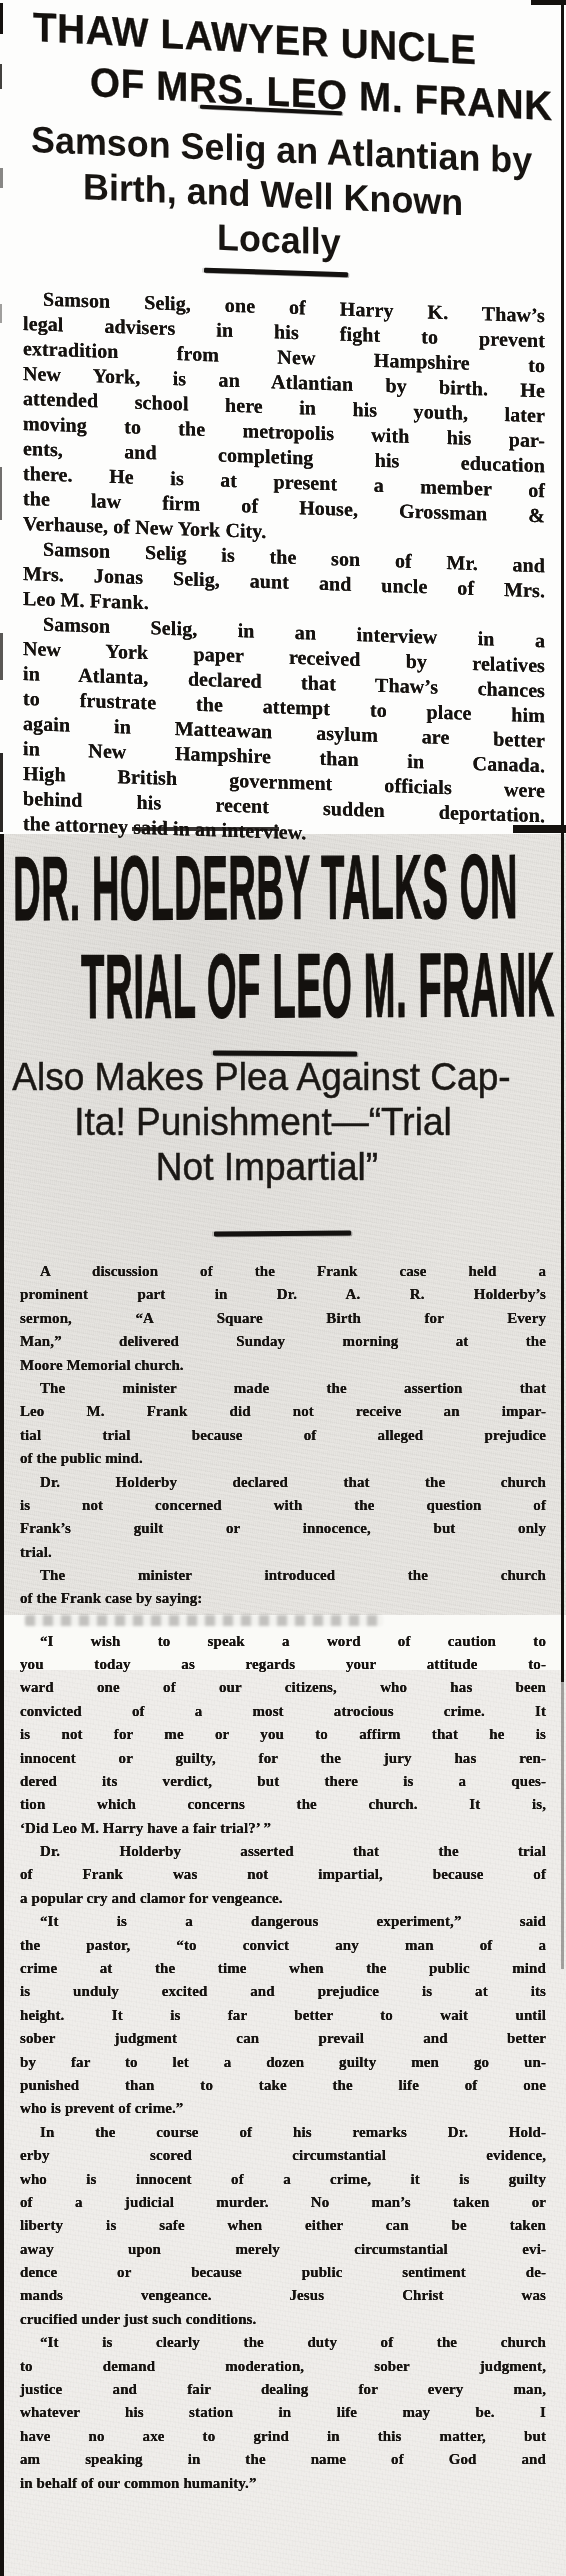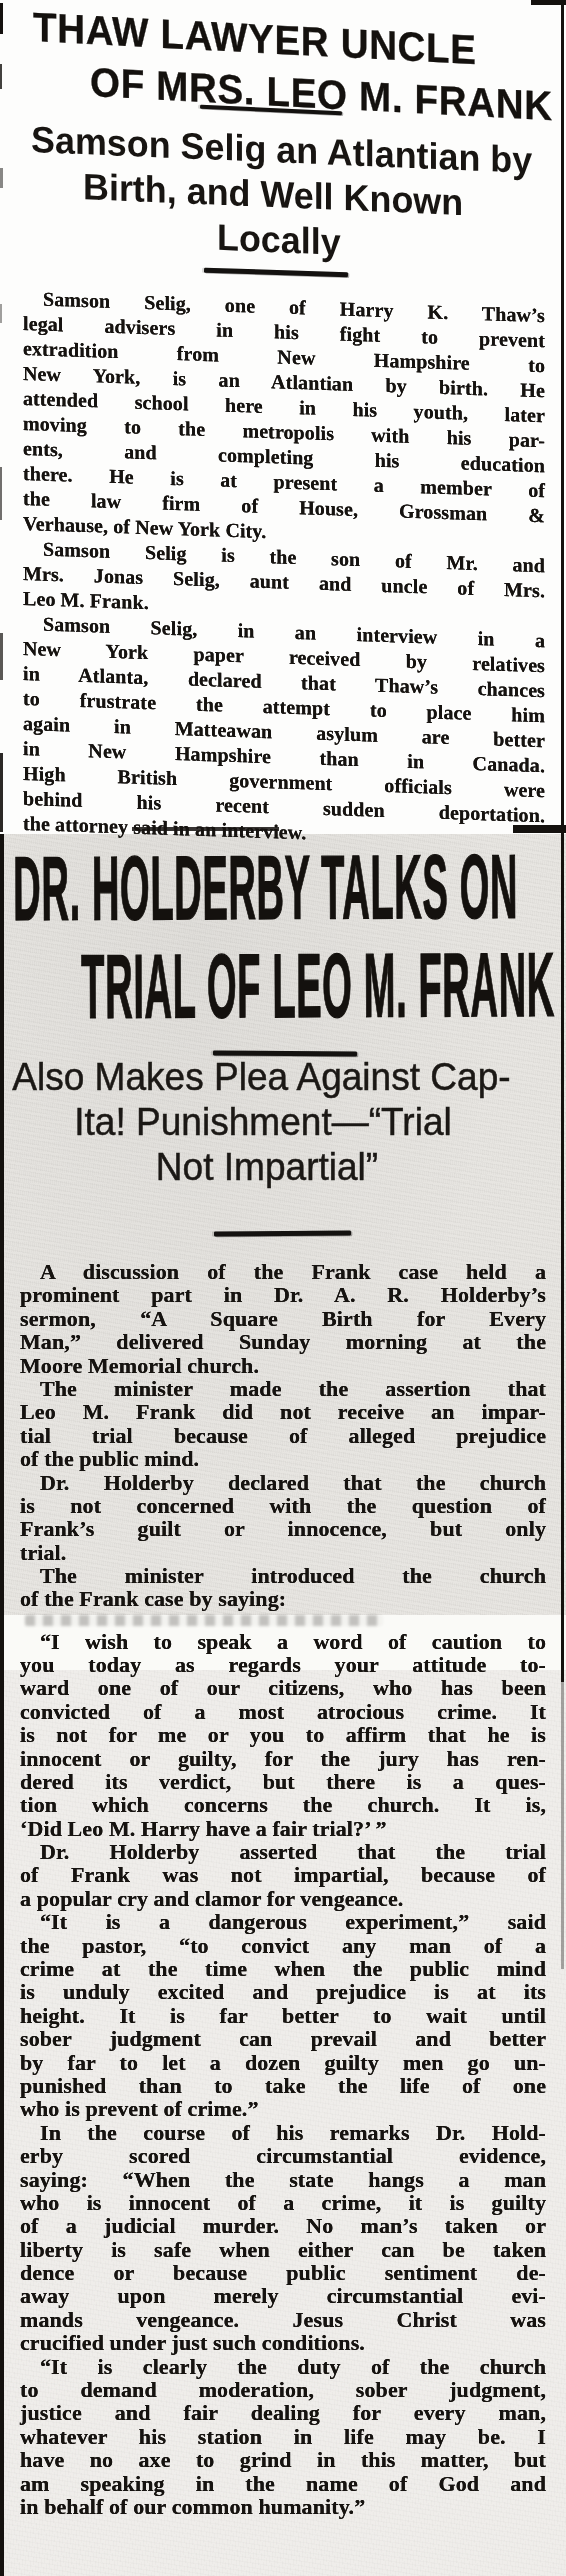--- a/index.html
+++ b/index.html
@@ -70,21 +70,21 @@
   .bodycol{position:absolute;color:#161310;}
   #a1-body{left:23.4px;top:286px;width:522px;transform:skewY(1.9deg);transform-origin:left top;}
   #a2-body{left:20px;top:1260px;width:526px;}
   .line{
     text-align:justify;text-align-last:justify;
     font-family:"Liberation Serif",serif;font-weight:700;
     letter-spacing:0.1px;white-space:normal;
     text-shadow:0 0 0.4px currentColor;
   }
   #a1-body .line{height:25px;line-height:25px;font-size:20px;}
-  #a2-body .line{height:23.4px;line-height:23.4px;font-size:22px;}
+  #a2-body .line{height:23.4px;line-height:23.4px;font-size:15px;}
   .line.end{text-align-last:left;}
   .line.indent{text-indent:20px;}
   .ghost-line{
     height:10.7px;margin:4px 0 4px 5.3px;width:68%;
     background:repeating-linear-gradient(90deg, rgba(25,22,18,.55) 0 10px, rgba(25,22,18,.08) 10px 18px);
     filter:blur(1.7px);opacity:.45;border-radius:2px;
     text-shadow:none;
   }
   #a2-body .ghost-line{height:18.7px;line-height:18.7px;box-sizing:border-box;
     height:10.7px;margin-top:4px;margin-bottom:4px;}
@@ -200,26 +200,25 @@
       <div class="line">the pastor, “to convict any man of a</div>
       <div class="line">crime at the time when the public mind</div>
       <div class="line">is unduly excited and prejudice is at its</div>
       <div class="line">height. It is far better to wait until</div>
       <div class="line">sober judgment can prevail and better</div>
       <div class="line">by far to let a dozen guilty men go un-</div>
       <div class="line">punished than to take the life of one</div>
       <div class="line end">who is prevent of crime.”</div>
       <div class="line indent">In the course of his remarks Dr. Hold-</div>
       <div class="line">erby scored circumstantial evidence,</div>
-      <div class="line">saying: “When the state hangs a man</div>
       <div class="line">who is innocent of a crime, it is guilty</div>
       <div class="line">of a judicial murder. No man’s taken or</div>
       <div class="line">liberty is safe when either can be taken</div>
+      <div class="line">away upon merely circumstantial evi-</div>
       <div class="line">dence or because public sentiment de-</div>
-      <div class="line">away upon merely circumstantial evi-</div>
       <div class="line">mands vengeance. Jesus Christ was</div>
       <div class="line end">crucified under just such conditions.</div>
       <div class="line indent">“It is clearly the duty of the church</div>
       <div class="line">to demand moderation, sober judgment,</div>
       <div class="line">justice and fair dealing for every man,</div>
       <div class="line">whatever his station in life may be. I</div>
       <div class="line">have no axe to grind in this matter, but</div>
       <div class="line">am speaking in the name of God and</div>
       <div class="line end">in behalf of our common humanity.”</div>
     </div>

